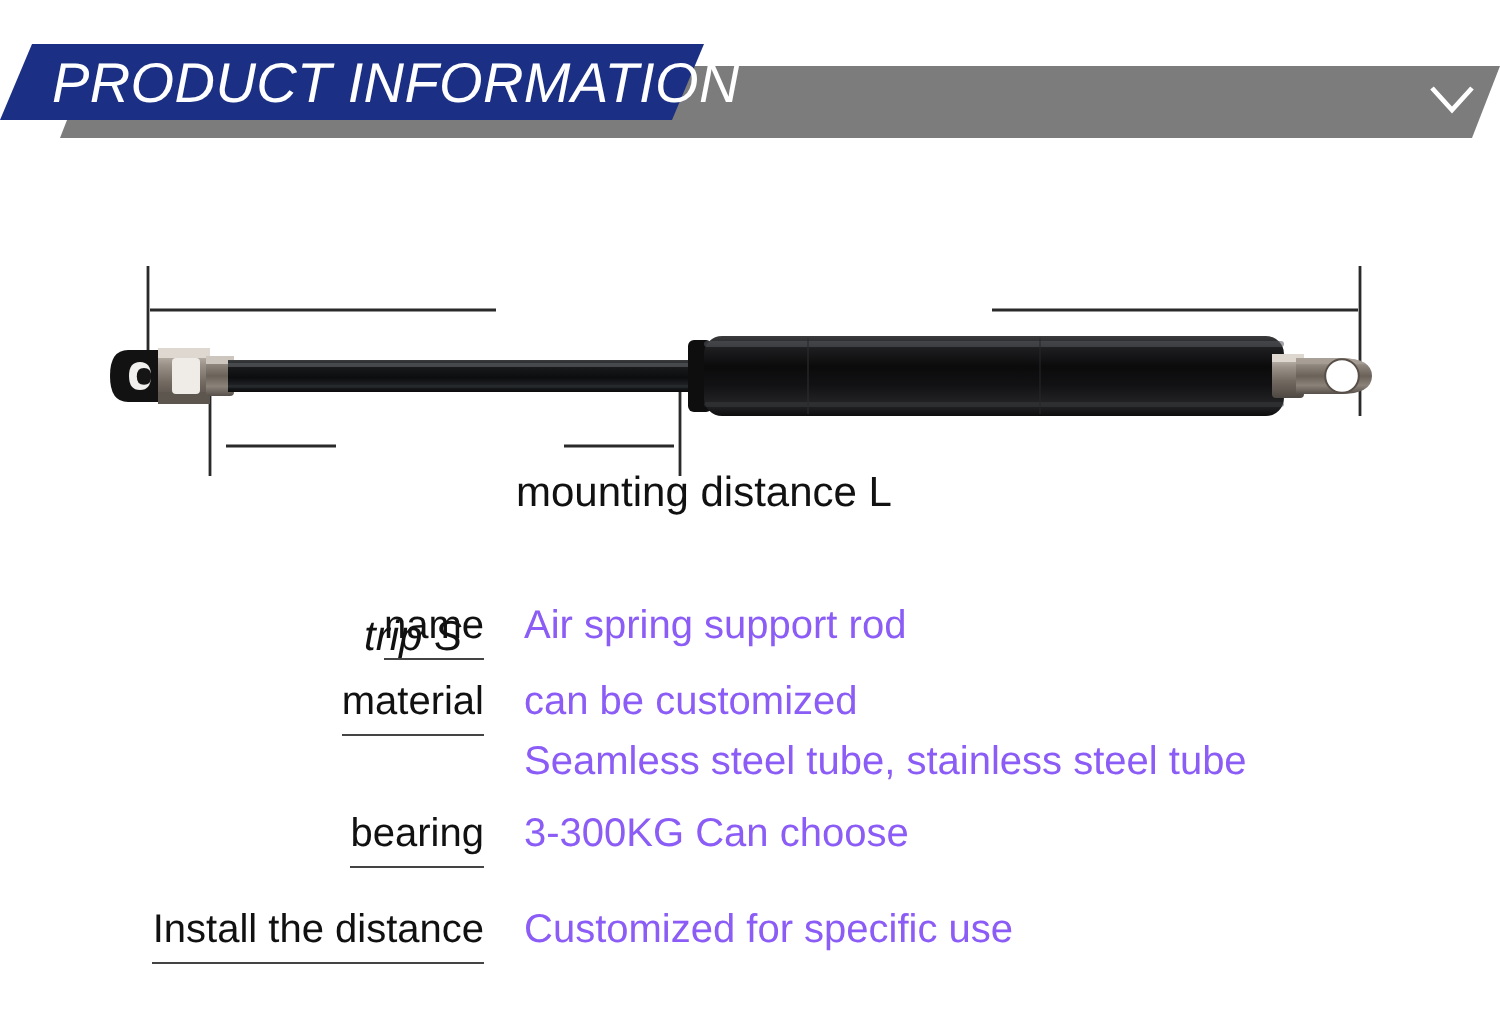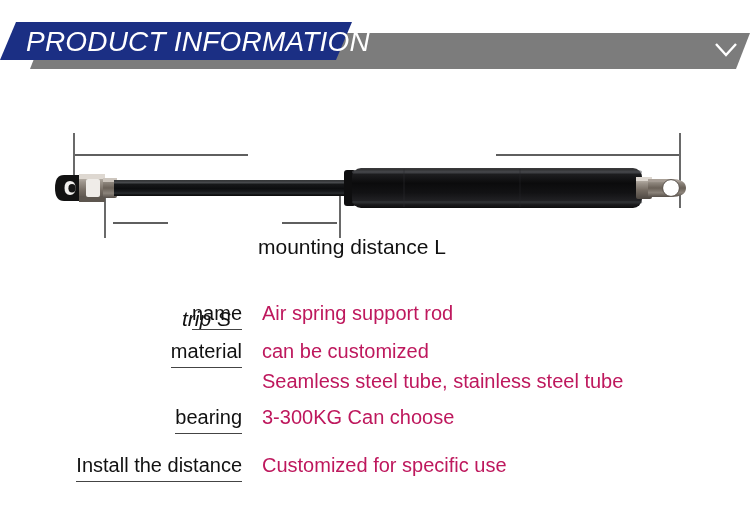--- a/index.html
+++ b/index.html
@@ -121,21 +121,21 @@
     padding-bottom: 1px;
     white-space: nowrap;
   }
   .spec-value-cell {
     flex: 1 1 auto;
     padding-left: 14px;
   }
   .spec-value {
     font-size: 20px;
     line-height: 30px;
-    color: #be185d;
+    color: #8b5cf6;
     white-space: nowrap;
   }
   .spec-value.cont {
     display: block;
   }
   #row-name { margin-bottom: 6px; }
   #row-material { margin-bottom: 6px; }
   #row-bearing { margin-bottom: 16px; }
 </style>
 </head>

